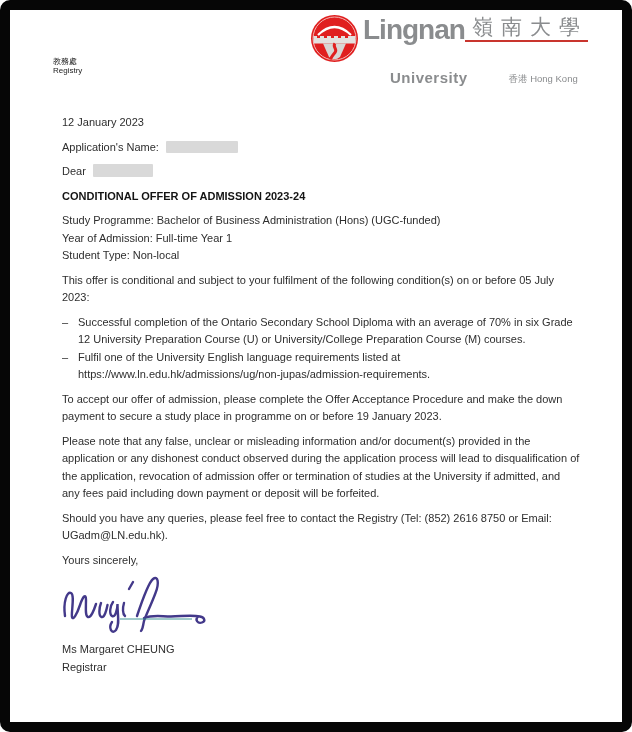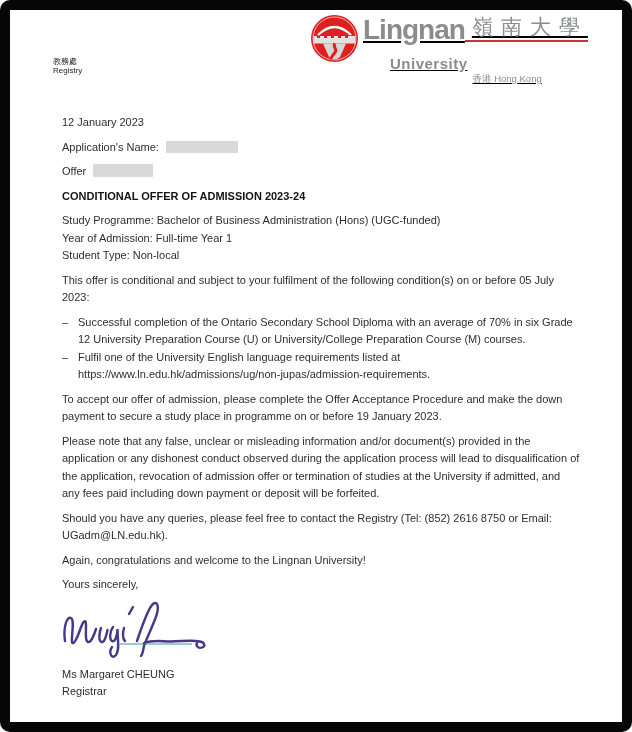--- a/index.html
+++ b/index.html
@@ -13,32 +13,32 @@
     background:#ffffff;
     overflow:hidden;
   }
   
   .registry-block{
     position:absolute;left:43px;top:47px;
     font-size:8px;line-height:9px;color:#1c1c1c;
   }
   
   .logo-icon{position:absolute;left:300px;top:4px;width:49px;height:49px;}
-  .logo-text{position:absolute;left:353px;top:5px;white-space:nowrap;text-decoration:underline;}
+  .logo-text{position:absolute;left:353px;top:5px;white-space:nowrap;}
   .logo-row1{display:flex;align-items:flex-end;}
   .wordmark{
     font-size:28px;font-weight:bold;color:#8a8c8e;
     letter-spacing:-1px;line-height:30px;
   }
   .wordmark-cn{
     font-size:21px;color:#8a8c8e;letter-spacing:8px;
     padding:0 0 2px 7px;margin-bottom:3px;
     border-bottom:2.5px solid #c9352e;line-height:23px;
   }
-  .logo-row2{margin-top:-4px;padding-left:27px;display:flex;align-items:center;}
+  .logo-row2{margin-top:-4px;padding-left:27px;display:flex;align-items:flex-end;gap:36px;}
   .logo-univ{font-size:15px;font-weight:bold;color:#8a8c8e;letter-spacing:0.5px;}
   .logo-region{font-size:9.5px;color:#8a8c8e;margin-left:5px;margin-top:32px;}
   
   .letter-body{
     position:absolute;left:52px;top:104px;width:522px;
     font-size:11px;line-height:17.5px;color:#2e2e2e;
   }
   .para{margin:0 4px 7px 0;}
   .tight{margin:0;}
   .heading{font-weight:bold;color:#141414;}
@@ -94,21 +94,21 @@
     <p class="para">12 January 2023</p>
 
     <div class="para">
       <div class="tight">
         <span>Application's Name:</span>
         <span class="redact appname"></span>
       </div>
     </div>
 
     <p class="para">
-      <span>Offer</span>
+      <span>Dear</span>
       <span class="redact dear"></span>
     </p>
 
     <p class="para heading">CONDITIONAL OFFER OF ADMISSION 2023-24</p>
 
 
     <div class="para">
       <div class="tight">Study Programme: Bachelor of Business Administration (Hons)  (UGC-funded)</div>
       <div class="tight">Year of Admission: Full-time Year 1</div>
       <div class="tight">Student Type: Non-local</div>
@@ -126,21 +126,20 @@
         <span>Fulfil one of the University English language requirements listed at https://www.ln.edu.hk/admissions/ug/non-jupas/admission-requirements.</span>
       </div>
     </div>
 
     <p class="para">To accept our offer of admission, please complete the Offer Acceptance Procedure and make the down payment to secure a study place in programme on or before 19 January 2023.</p>
 
     <p class="para">Please note that any false, unclear or misleading information and/or document(s) provided in the application or any dishonest conduct observed during the application process will lead to disqualification of the application, revocation of admission offer or termination of studies at the University if admitted, and any fees paid including down payment or deposit will be forfeited.</p>
 
     <p class="para">Should you have any queries, please feel free to contact the Registry (Tel: (852) 2616 8750 or Email: UGadm@LN.edu.hk).</p>
 
-    <p class="para">Again, congratulations and welcome to the Lingnan University!</p>
 
     <p class="para">Yours sincerely,</p>
 
     <svg class="signature" width="152" height="62" viewBox="0 0 152 62" aria-hidden="true">
       <g fill="none" stroke="#43398a" stroke-width="2.4" stroke-linecap="round">
         <path d="M5 40 C3 26 7 15 11 17 C15 19 11 37 12 41 C13 45 17 38 20 29 C23 20 26 17 26 24 C26 32 25 40 28 41 C31 42 34 34 36 28"></path>
         <path d="M41 27 C39 32 38.5 40 41.5 41 C44.5 42 46.5 34 47.5 29"></path>
         <path d="M53 26 C50 30 49 38 52 40 C55 42 57.5 34 57.5 28 C57.5 40 60 48 56 54 C52 59 48 52 52 46"></path>
         <path d="M64 27 C62.5 32 62.5 38 65 40"></path>
         <path d="M69 13 L73 6"></path>

